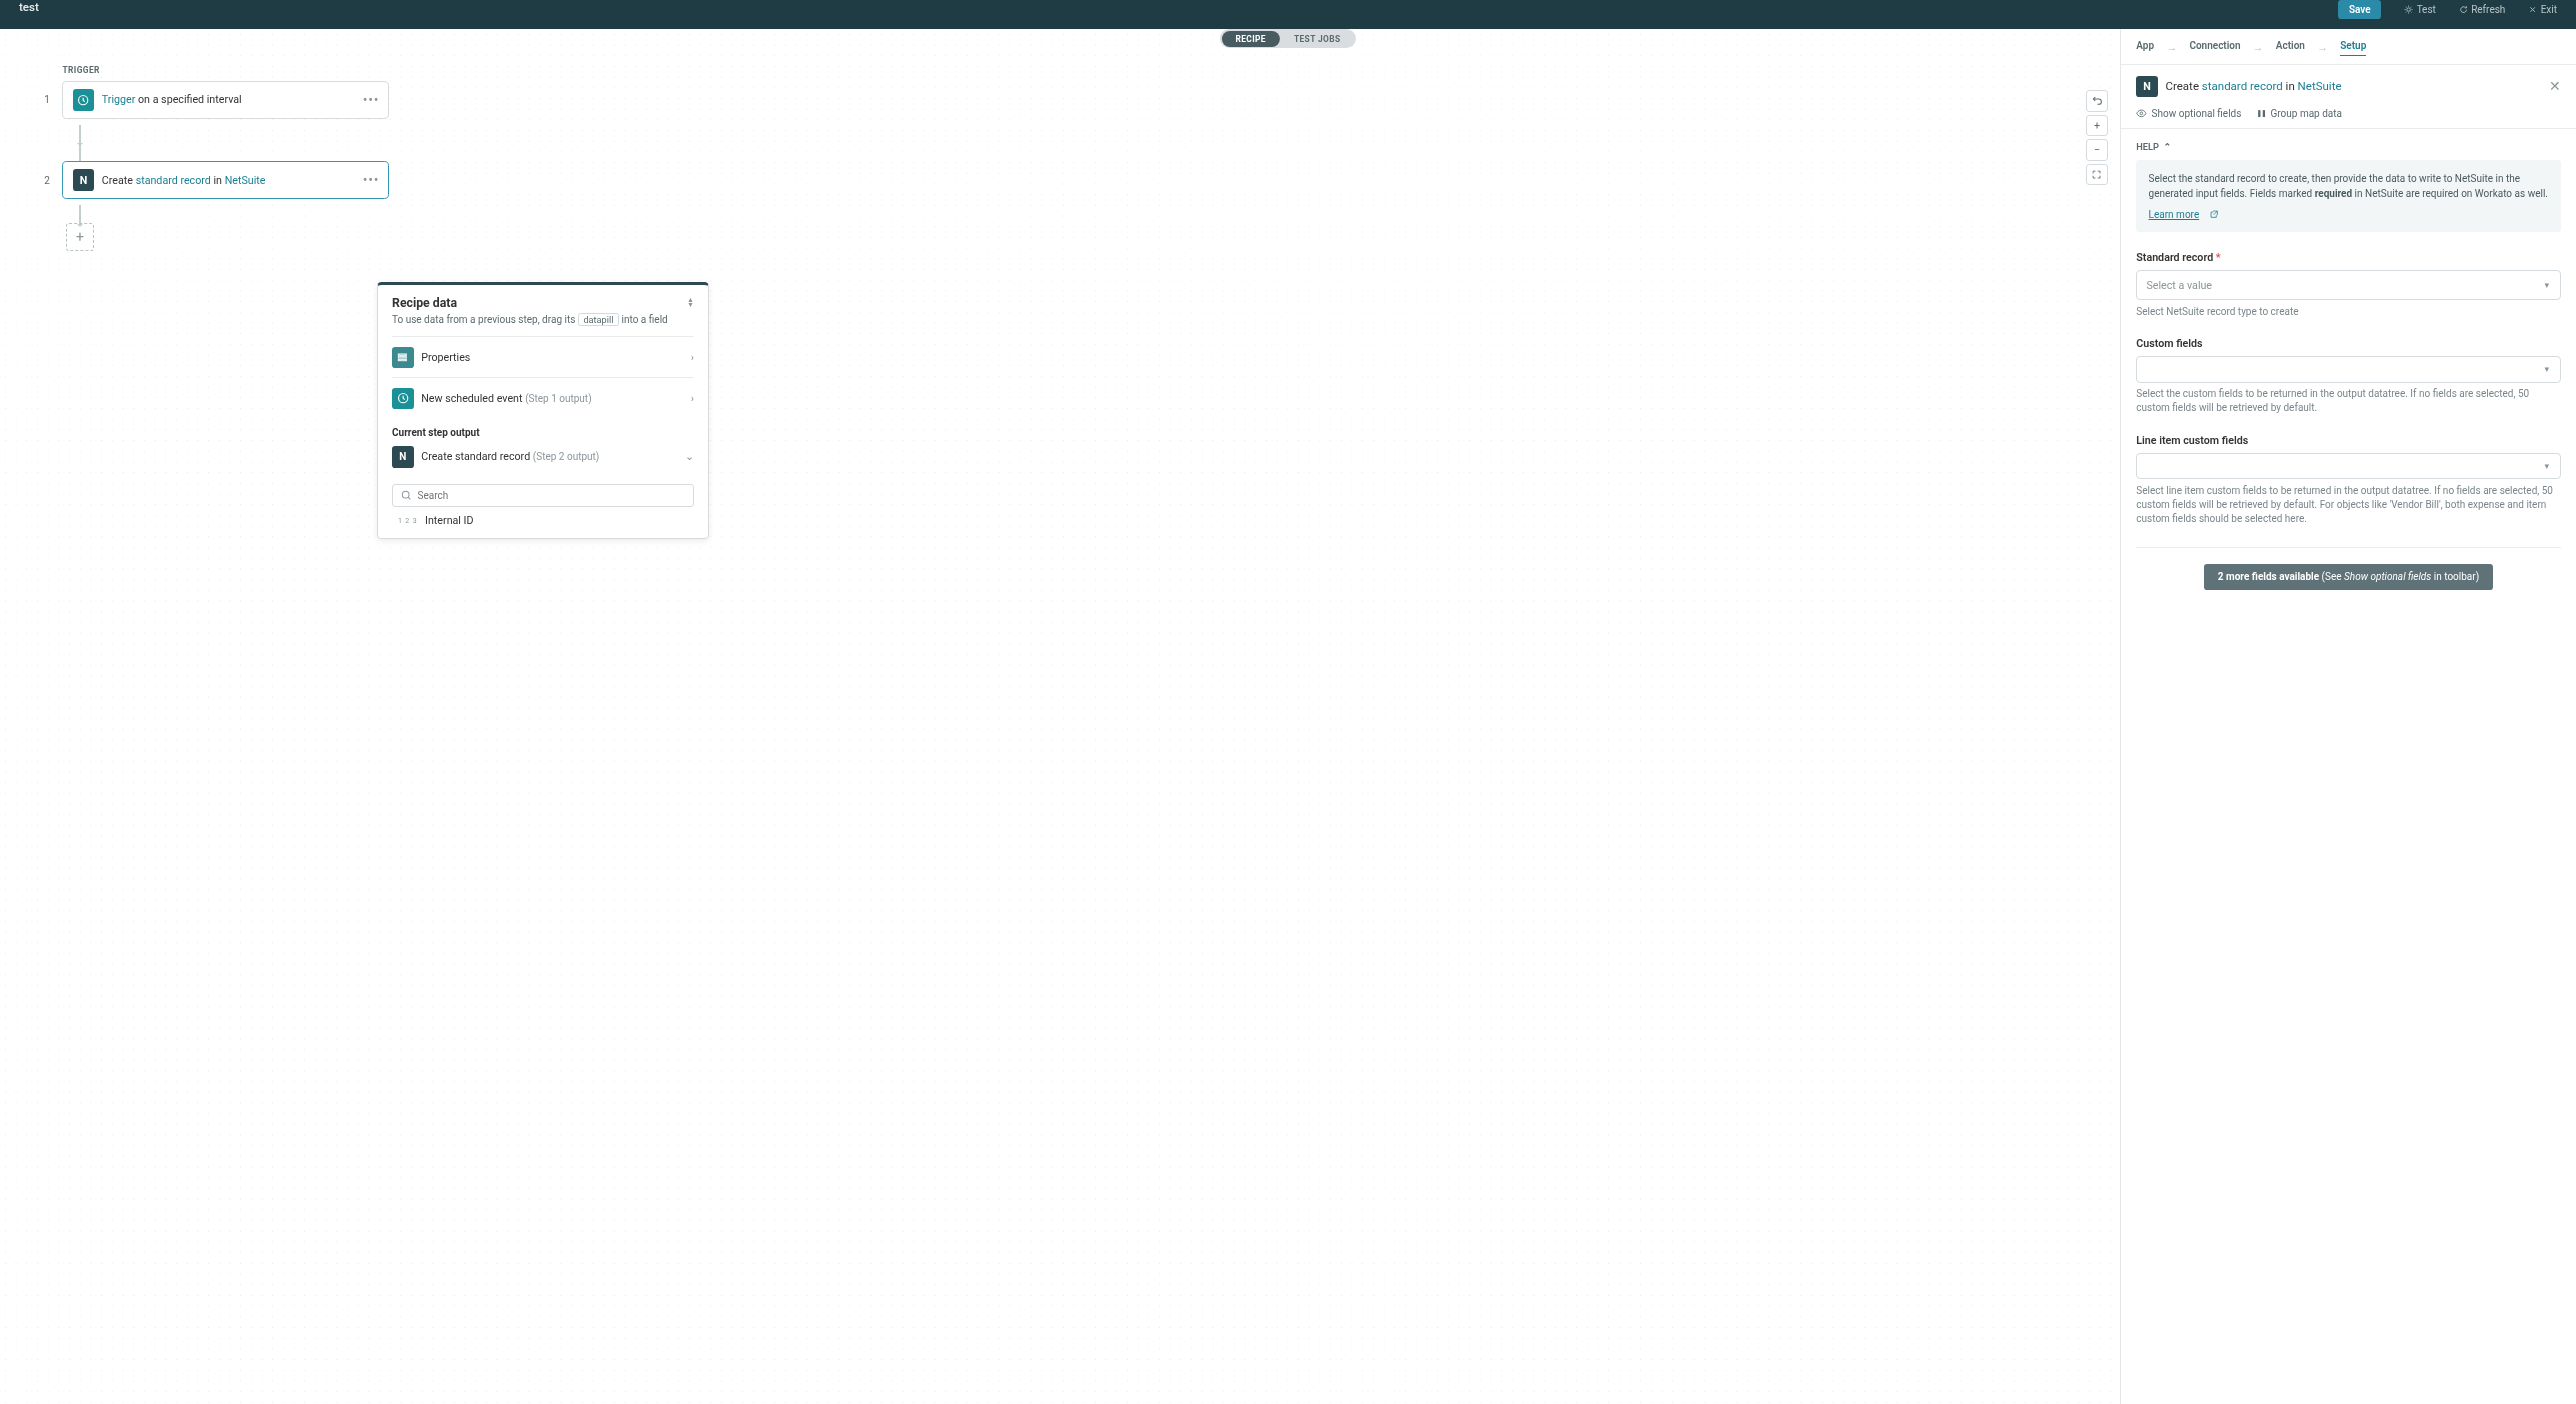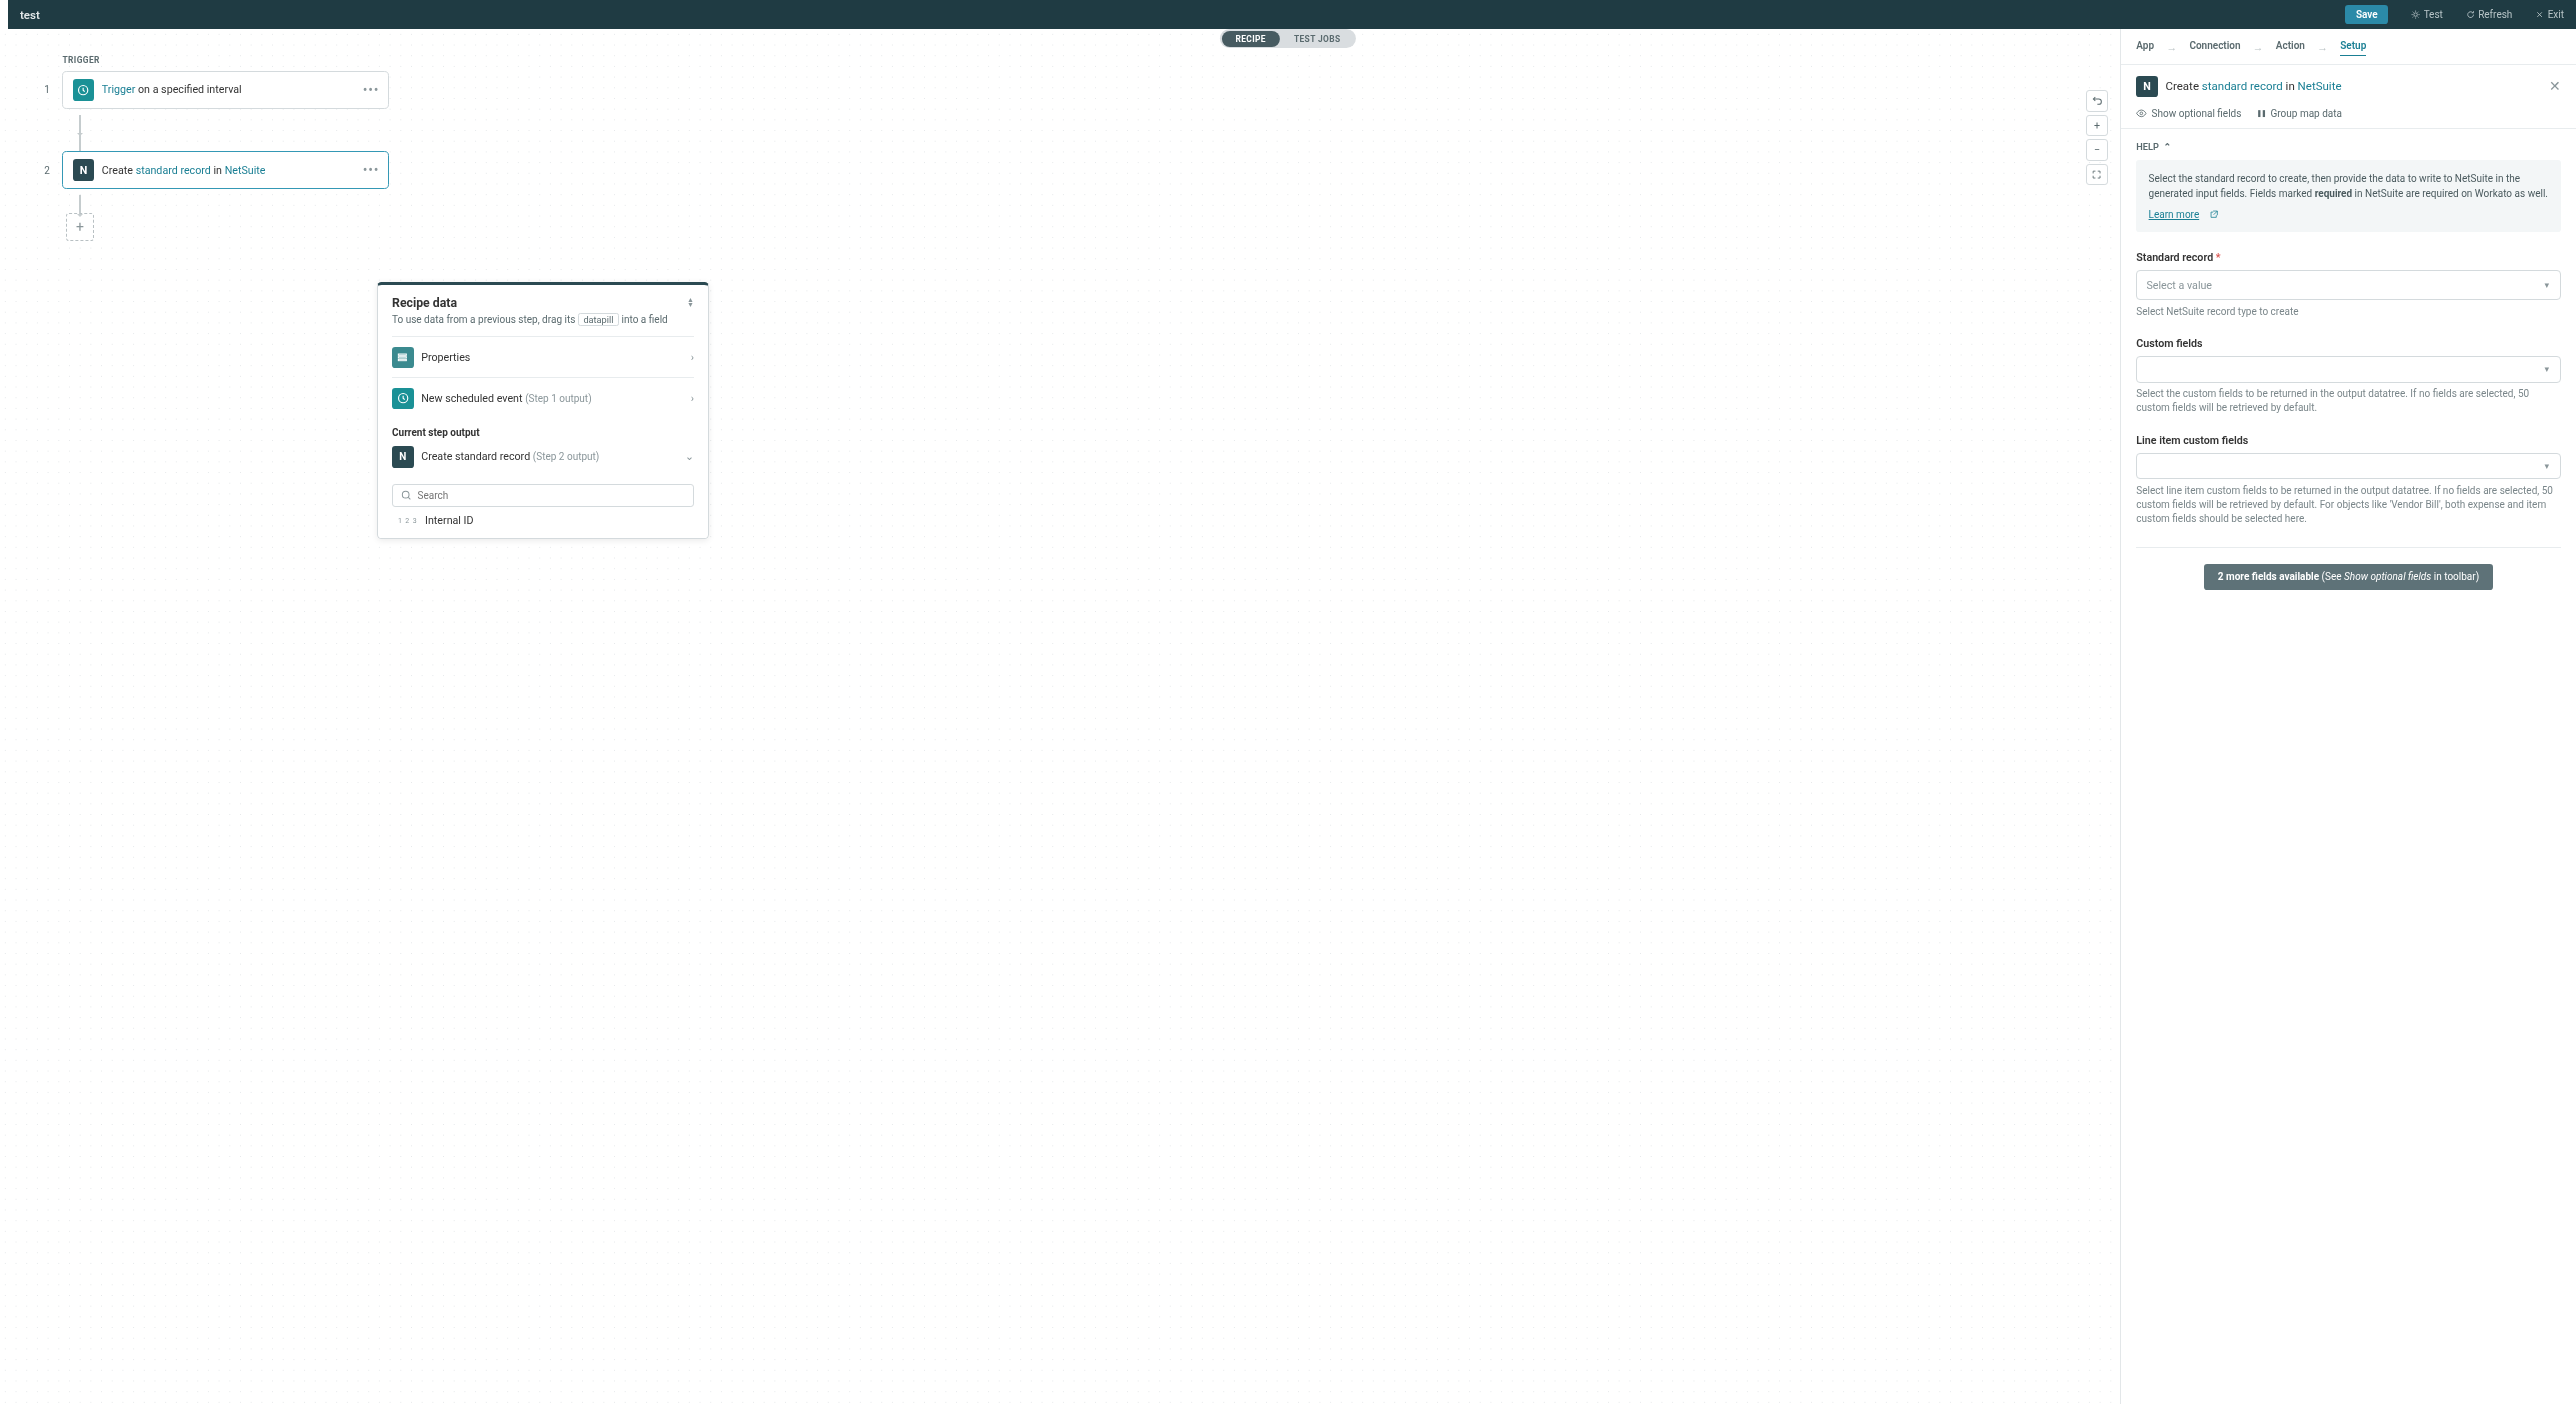--- a/index.html
+++ b/index.html
@@ -1,33 +1,33 @@
 <!DOCTYPE html>
 <html style="font-size:12.3px"><head>
 <meta charset="utf-8">
 <style>
 * { margin: 0; padding: 0; box-sizing: border-box; font-family: -apple-system, BlinkMacSystemFont, "Segoe UI", Roboto, sans-serif; }
 body { background: #fff; color: #333; font-size: 10.7px; }
 
 
-.header { background: #1f3b43; height: 29px; display: flex; align-items: center; justify-content: space-between; padding: 0 12px; margin-left: 8px; }
+.header { background: #1f3b43; height: 29px; display: flex; align-items: flex-start; justify-content: space-between; padding: 0 19px; }
 .header-title { color: #e0e6e7; font-weight: 600; font-size: 11.5px; }
 .header-actions { display: flex; align-items: center; gap: 23px; }
 .btn-save { background: #2b8aa8; color: #fff; border: none; padding: 3.8px 10.7px; border-radius: 3.1px; font-size: 10px; font-weight: 600; cursor: pointer; }
 .header-link { color: #b8c5c8; font-size: 10px; display: flex; align-items: center; gap: 3.1px; cursor: pointer; }
 .header-link svg { width: 9.2px; height: 9.2px; }
 
 
 .tabs-pill { position: absolute; top: 29px; left: 50%; transform: translateX(-50%); background: #d9dde0; border-radius: 12.3px; display: flex; padding: 1.5px; z-index: 5; }
 .tab-pill-item { padding: 3.1px 14px; border-radius: 10.7px; font-size: 8.4px; font-weight: 700; letter-spacing: 0.4px; cursor: pointer; color: #5a6a6e; }
 .tab-pill-item.active { background: #475b61; color: #fff; }
 
 
 .main { display: flex; height: calc(100vh - 29px); position: relative; }
-.canvas { flex: 1; background: #fff; background-image: radial-gradient(#e5e8ea 0.8px, transparent 0.8px); background-size: 10.7px 10.7px; position: relative; padding-top: 26px; }
+.canvas { flex: 1; background: #fff; background-image: radial-gradient(#e5e8ea 0.8px, transparent 0.8px); background-size: 10.7px 10.7px; position: relative; padding-top: 36px; }
 .sidebar { width: 456px; background: #fff; border-left: 0.8px solid #e3e7e9; display: flex; flex-direction: column; overflow-y: auto; }
 
 
 .canvas-inner { padding: 0 41px; }
 .section-label { font-size: 8.4px; font-weight: 700; letter-spacing: 0.4px; color: #5a6a6e; margin-bottom: 6.1px; margin-left: 21.5px; }
 .step-row { display: flex; align-items: center; gap: 9.2px; margin-bottom: 6.1px; }
 .step-num { width: 12.3px; font-size: 10px; color: #5a6a6e; text-align: center; }
 .step-card { background: #fff; border: 0.8px solid #d4dadd; border-radius: 4.6px; padding: 7px 9.2px; width: 327px; display: flex; align-items: center; gap: 7.7px; position: relative; }
 .step-card.selected { border: 1.5px solid #3498b5; }
 .step-icon { width: 21.5px; height: 21.5px; border-radius: 3.1px; display: flex; align-items: center; justify-content: center; flex-shrink: 0; }

